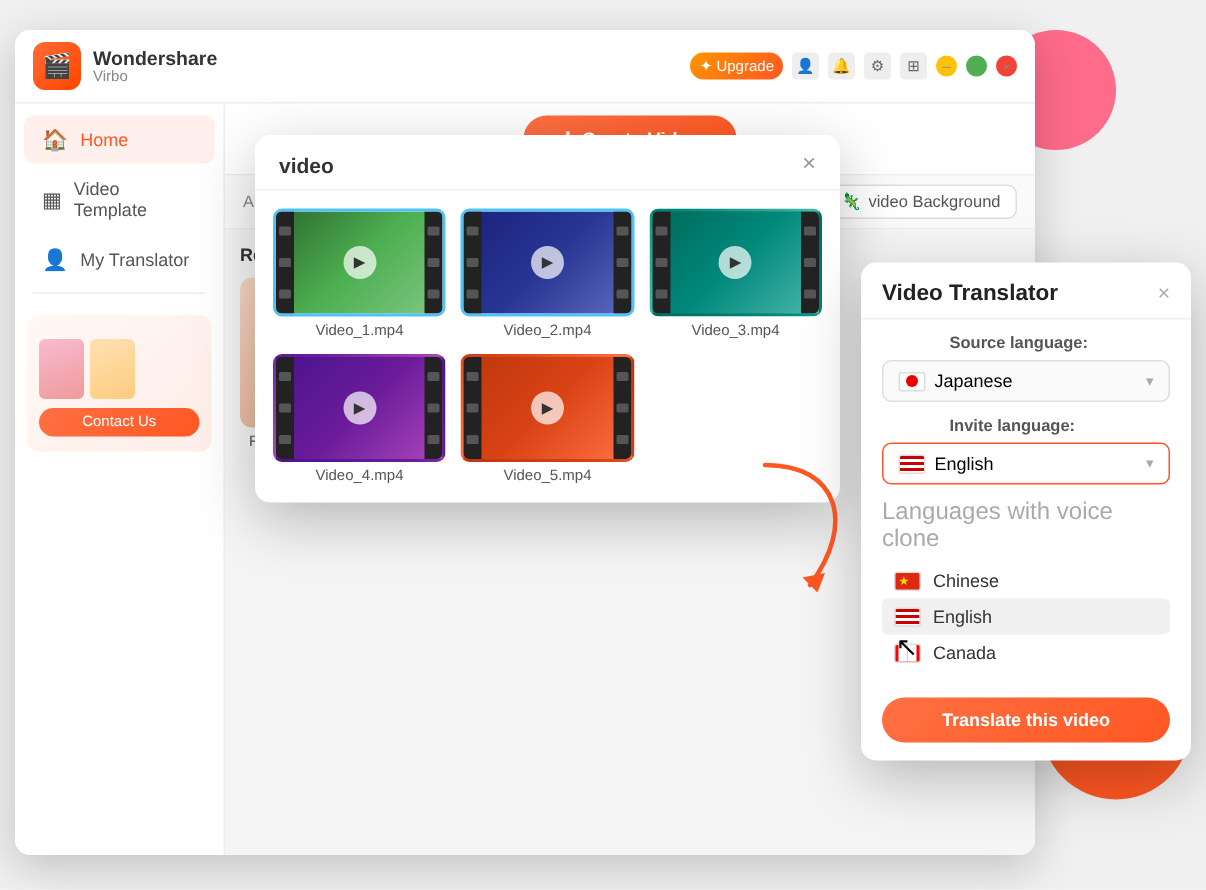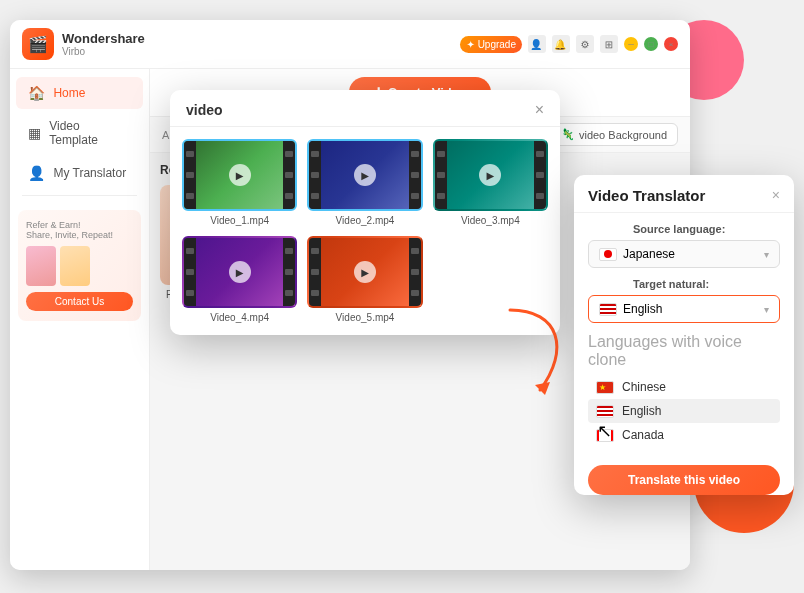--- a/index.html
+++ b/index.html
@@ -427,20 +427,21 @@
     .translator-panel {
       position: absolute;
       top: 175px;
       right: 10px;
       width: 220px;
       background: #fff;
       border-radius: 10px;
       box-shadow: 0 12px 40px rgba(0,0,0,0.25);
       z-index: 20;
       overflow: hidden;
+      padding-bottom: 12px;
     }
     .translator-header {
       display: flex;
       align-items: flex-start;
       justify-content: space-between;
       padding: 12px 14px 8px;
       border-bottom: 1px solid #f0f0f0;
     }
     .translator-title {
       font-size: 15px;
@@ -631,24 +632,20 @@
         <span class="sidebar-icon">▦</span>
         <span>Video Template</span>
       </div>
       <div class="sidebar-item">
         <span class="sidebar-icon">👤</span>
         <span>My Translator</span>
       </div>
       <div class="sidebar-divider"></div>
 
       <div class="sidebar-ad">
-        <div class="sidebar-ad-sub">
-          <span>Refer &amp; Earn!</span><br>
-          <span>Share, Invite, Repeat!</span>
-        </div>
         <div class="sidebar-ad-imgs">
           <div class="avatar-placeholder" style="background:linear-gradient(160deg,#f8bbd0,#ef9a9a);"></div>
           <div class="avatar-placeholder" style="background:linear-gradient(160deg,#ffe0b2,#ffcc80);"></div>
         </div>
         <button class="contact-btn">Contact Us</button>
       </div>
     </div>
 
     <div class="main-content">
 
@@ -808,21 +805,21 @@
 
     <div class="field-label">Source language:</div>
     <div class="dropdown">
       <div class="dropdown-left">
         <span class="flag flag-jp"></span>
         <span>Japanese</span>
       </div>
       <span class="chevron">▾</span>
     </div>
 
-    <div class="field-label">Target natural:</div>
+    <div class="field-label">Invite language:</div>
     <div class="dropdown dropdown-open">
       <div class="dropdown-left">
         <span class="flag flag-us"></span>
         <span>English</span>
       </div>
       <span class="chevron">▾</span>
     </div>
 
     <div class="voice-clone-section">
       <div class="voice-clone-label">Languages with voice clone</div>

